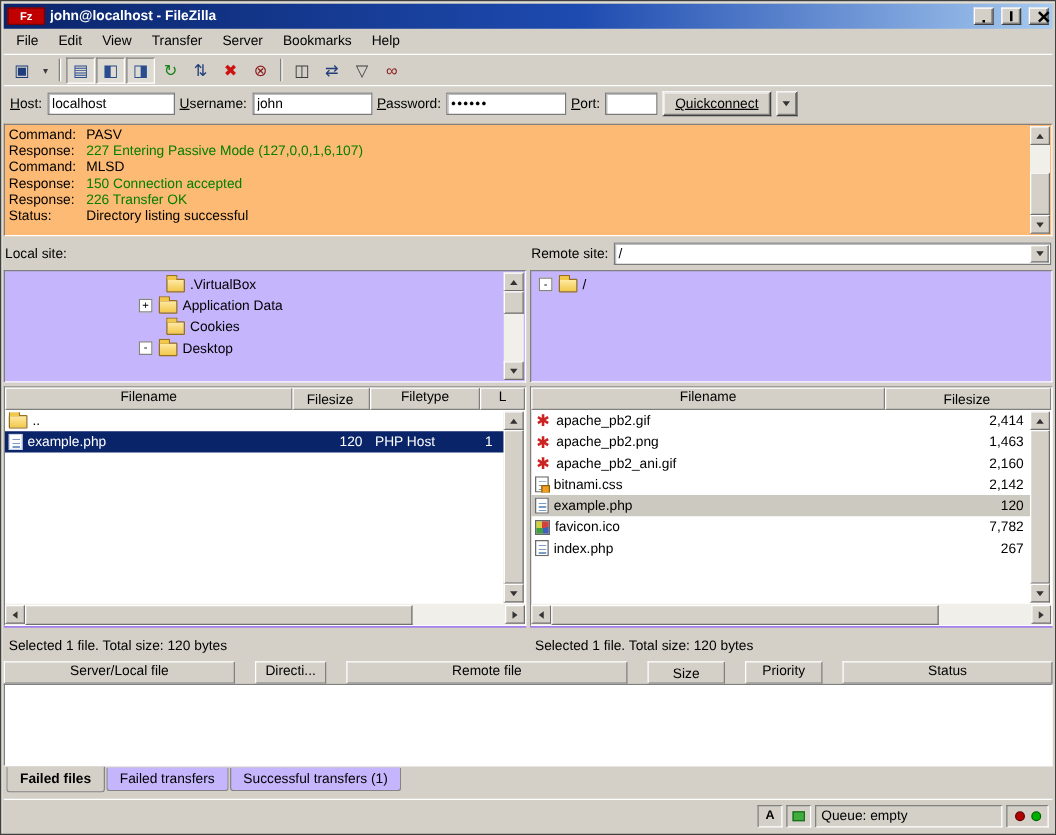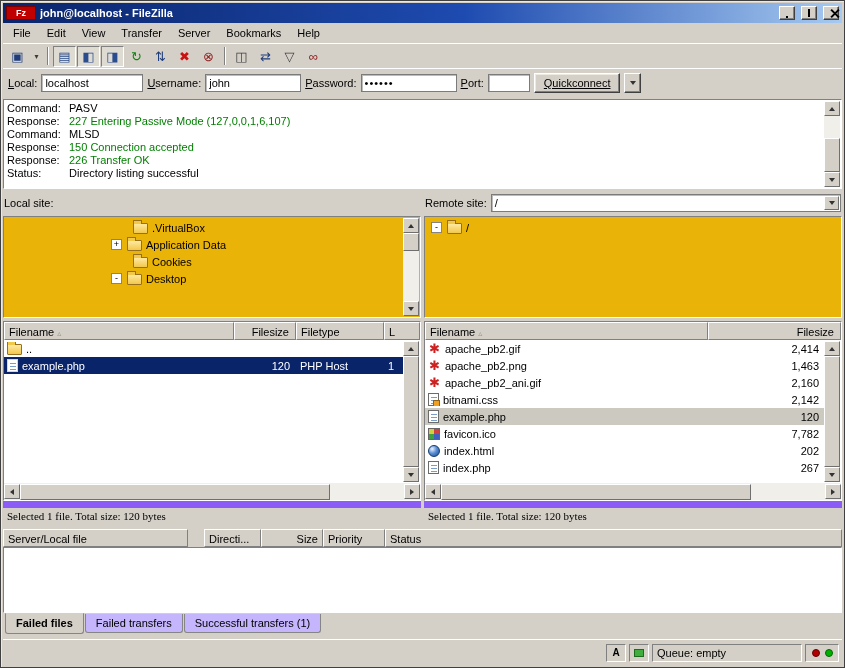--- a/index.html
+++ b/index.html
@@ -56,36 +56,36 @@
   
   .vsb{position:absolute;top:1px;right:1px;bottom:1px;width:16px;background:#f1efe9;display:flex;flex-direction:column;align-items:center;}
   .sbtn{width:16px;height:15px;background:#d4d0c8;border:1px solid;border-color:#fff #6f6f6f #6f6f6f #fff;
     display:flex;align-items:center;justify-content:center;flex:none;padding:0;}
   .vthumb{width:16px;background:#d4d0c8;border:1px solid;border-color:#fff #6f6f6f #6f6f6f #fff;flex:none;}
   .vspace{flex:1;}
   .hsb{flex:none;height:17px;background:#f1efe9;display:flex;align-items:center;}
   .hthumb{height:16px;background:#d4d0c8;border:1px solid;border-color:#fff #6f6f6f #6f6f6f #fff;flex:none;}
   .hspace{flex:1;}
   
-  .log{flex:none;height:90px;margin-top:2px;background:#ffffff;border:1px solid;border-color:#808080 #fff #fff #808080;
+  .log{flex:none;height:90px;margin-top:2px;background:#fdba74;border:1px solid;border-color:#808080 #fff #fff #808080;
     position:relative;overflow:hidden;padding:2px 20px 2px 3px;}
   .log-row{display:flex;line-height:13px;white-space:nowrap;}
   .log-label{width:62px;flex:none;}
   .green{color:#007f00;}
   
   .main{flex:none;height:331px;margin-top:3px;display:flex;}
   .pane{width:419px;display:flex;flex-direction:column;}
   .vsash{width:3px;flex:none;}
   .site-row{flex:none;height:21px;display:flex;align-items:center;gap:4px;padding:0 1px;}
   .combo{flex:1;height:18px;background:#fff;border:1px solid #7b7b7b;box-shadow:inset 1px 1px 0 rgba(64,64,64,.35);
     display:flex;align-items:center;padding:0 18px 0 3px;position:relative;white-space:nowrap;overflow:hidden;}
   .combo-btn{position:absolute;right:1px;top:1px;bottom:1px;width:15px;background:#d4d0c8;border:1px solid;
     border-color:#fff #6f6f6f #6f6f6f #fff;display:flex;align-items:center;justify-content:center;padding:0;}
   .redacted{display:inline-block;width:56px;height:11px;background:#b9b5ad;filter:blur(1.6px);margin:0 1px;}
-  .tree{flex:none;height:102px;background:#eab308;border:1px solid;border-color:#808080 #fff #fff #808080;
+  .tree{flex:none;height:90px;background:#c4b5fd;border:1px solid;border-color:#808080 #fff #fff #808080;
     position:relative;overflow:hidden;padding:2px 18px 2px 0;}
   .tree-row{height:17px;display:flex;align-items:center;white-space:nowrap;}
   .ind-deep{padding-left:129px;}
   .ind-box{padding-left:107px;}
   .ind-root{padding-left:6px;}
   .expander{width:11px;height:11px;flex:none;border:1px solid #848484;background:#fff;font-size:9px;
     line-height:9px;text-align:center;margin-right:5px;}
   .tree-gap{margin-top:3px;}
   
   .ic{flex:none;margin-right:4px;position:relative;display:inline-block;}
@@ -97,43 +97,43 @@
     background:repeating-linear-gradient(#7a9cc9 0 1px,transparent 1px 3px);}
   .ic-css::after{content:"";position:absolute;right:-2px;bottom:-2px;width:5px;height:5px;background:#f0a020;border:1px solid #906010;}
   .ic-img{width:13px;height:13px;color:#cc2222;font-size:13px;line-height:13px;text-align:center;}
   .ic-img::before{content:"✱";}
   .ic-ball{width:12px;height:12px;border-radius:50%;background:radial-gradient(circle at 32% 30%,#eaf3ff,#5b8fd6 45%,#174a8c);border:1px solid #123a6e;}
   .ic-ico{width:12px;height:12px;border:1px solid #666;background:conic-gradient(#d04040 0 25%,#4060c0 0 50%,#40a040 0 75%,#d0d040 0);}
   
   .lv{flex:1;display:flex;flex-direction:column;border:1px solid;border-color:#808080 #fff #fff #808080;
     background:#fff;margin-top:3px;overflow:hidden;}
   .list-head{flex:none;height:18px;display:flex;background:#d4d0c8;}
-  .hcell{border:1px solid;border-color:#fff #808080 #808080 #fff;padding:1px 4px;display:flex;align-items:flex-end;
-    overflow:hidden;white-space:nowrap;gap:3px;}
+  .hcell{border:1px solid;border-color:#fff #808080 #808080 #fff;padding:1px 4px;display:flex;align-items:center;
+    overflow:hidden;white-space:nowrap;gap:3px;flex-direction:column;}
   .sort{color:#9a968e;font-size:8px;}
   .list{flex:1;position:relative;overflow:hidden;padding-right:16px;}
   .lrow{height:17px;display:flex;align-items:center;white-space:nowrap;}
   .sel{background:#0a246a;color:#fff;}
   .sel .ic-page{border-color:#cfd6e8;}
   .sel-inactive{background:#ccc9c1;}
   .c-name{flex:none;display:flex;align-items:center;padding-left:3px;overflow:hidden;}
   
   .lc-name{width:230px;} .lc-size{width:62px;justify-content:flex-end;padding-right:6px;}
   .lc-type{width:88px;padding-left:4px;} .lc-mod{flex:1;padding-left:4px;overflow:hidden;}
   
   .rc-name{width:283px;} .rc-size{flex:1;justify-content:flex-end;padding-right:6px;}
   .cell-size{width:62px;flex:none;text-align:right;padding-right:6px;}
   .rcell-size{flex:1;text-align:right;padding-right:6px;}
   .cell-type{width:88px;flex:none;padding-left:4px;}
   .cell-mod{flex:1;padding-left:4px;overflow:hidden;}
-  .pane-status{flex:none;height:22px;display:flex;align-items:center;padding:0 4px;border-top:7px solid #8b5cf6;font-family:Liberation Serif, serif;}
+  .pane-status{flex:none;height:22px;display:flex;align-items:flex-end;padding:0 4px;border-top:1px solid #8b5cf6;}
   
   .hsash{flex:none;height:6px;}
-  .queue-head{flex:none;height:18px;display:flex;background:#d4d0c8;}
-  .qc1{width:185px;} .qc2{width:57px;margin-left:16px;} .qc3{width:225px;} .qc4{width:62px;justify-content:flex-end;}
+  .queue-head{flex:none;height:18px;display:flex;background:#d4d0c8;gap:16px;}
+  .qc1{width:185px;} .qc2{width:57px;} .qc3{width:225px;} .qc4{width:62px;justify-content:flex-end;}
   .qc5{width:62px;} .qc6{flex:1;}
   .queue-body{flex:1;background:#fff;border:1px solid;border-color:#808080 #fff #fff #808080;}
   .tabs{flex:none;height:24px;display:flex;align-items:flex-start;padding:1px 2px 0;gap:1px;}
   .tab{height:19px;padding:3px 10px 0;background:#c4b5fd;border:1px solid #858585;border-top:none;
     border-radius:0 0 3px 3px;white-space:nowrap;}
   .tab.active{background:#d4d0c8;font-weight:bold;height:21px;border-top:1px solid #d4d0c8;margin-top:-1px;}
   
   .statusbar{flex:none;height:26px;margin-top:2px;display:flex;align-items:center;justify-content:flex-end;
     gap:3px;padding:2px 3px;border-top:1px solid #fff;}
   .sb-box{height:18px;border:1px solid;border-color:#808080 #fff #fff #808080;display:flex;align-items:center;padding:0 4px;}
@@ -213,21 +213,21 @@
       </button>
     <button class="tb">
         <span class="g-gry">▽</span>
       </button>
     <button class="tb">
         <span class="g-dred">∞</span>
       </button>
   </div>
 
   <div class="quickbar">
-    <span class="qlab">Local:</span>
+    <span class="qlab">Host:</span>
     <input class="qc-input w-host" type="text" value="localhost" style="">
     <span class="qlab">Username:</span>
     <input class="qc-input w-user" type="text" value="john" style="">
     <span class="qlab">Password:</span>
     <input class="qc-input w-pass" type="text" value="••••••" style="">
     <span class="qlab">Port:</span>
     <input class="qc-input w-port" type="text" value="" style="">
     <button class="qc-btn">Quickconnect</button>
     <button class="qc-dd">
         <span class="t-down"></span>
@@ -437,27 +437,20 @@
             </div>
           <div class="lrow">
               <span class="c-name rc-name">
                 <span class="ic ic-ico"></span>
                 <span>favicon.ico</span>
               </span>
               <span class="rcell-size">7,782</span>
             </div>
           <div class="lrow">
               <span class="c-name rc-name">
-                <span class="ic ic-ball"></span>
-                <span>index.html</span>
-              </span>
-              <span class="rcell-size">202</span>
-            </div>
-          <div class="lrow">
-              <span class="c-name rc-name">
                 <span class="ic ic-page"></span>
                 <span>index.php</span>
               </span>
               <span class="rcell-size">267</span>
             </div>
           <div class="vsb">
             <button class="sbtn">
                 <span class="t-up"></span>
               </button>
             <span class="vthumb" style="flex:1"></span>
@@ -485,20 +478,23 @@
 
   <div class="hsash"></div>
 
   <div class="queue-head">
     <div class="hcell qc1">
         <span>Server/Local file</span>
       </div>
     <div class="hcell qc2">
         <span>Directi...</span>
       </div>
+    <div class="hcell qc3">
+        <span>Remote file</span>
+      </div>
     <div class="hcell qc4">
         <span>Size</span>
       </div>
     <div class="hcell qc5">
         <span>Priority</span>
       </div>
     <div class="hcell qc6">
         <span>Status</span>
       </div>
   </div>

